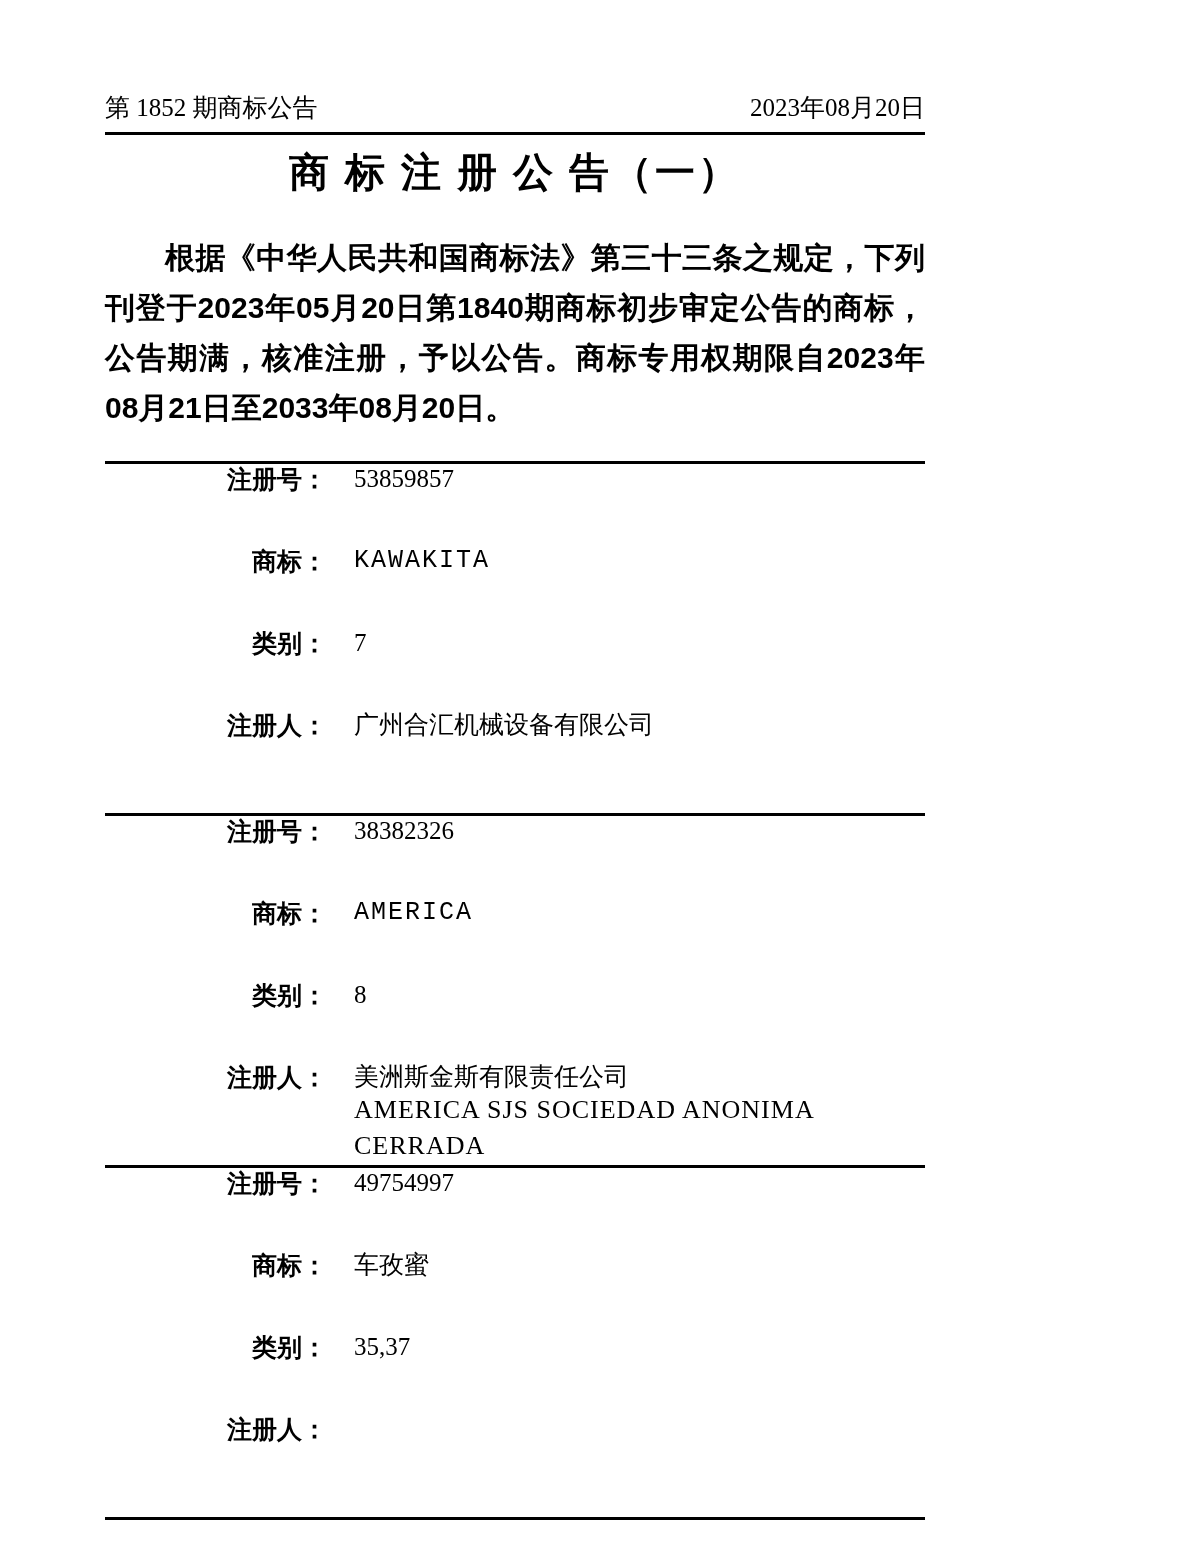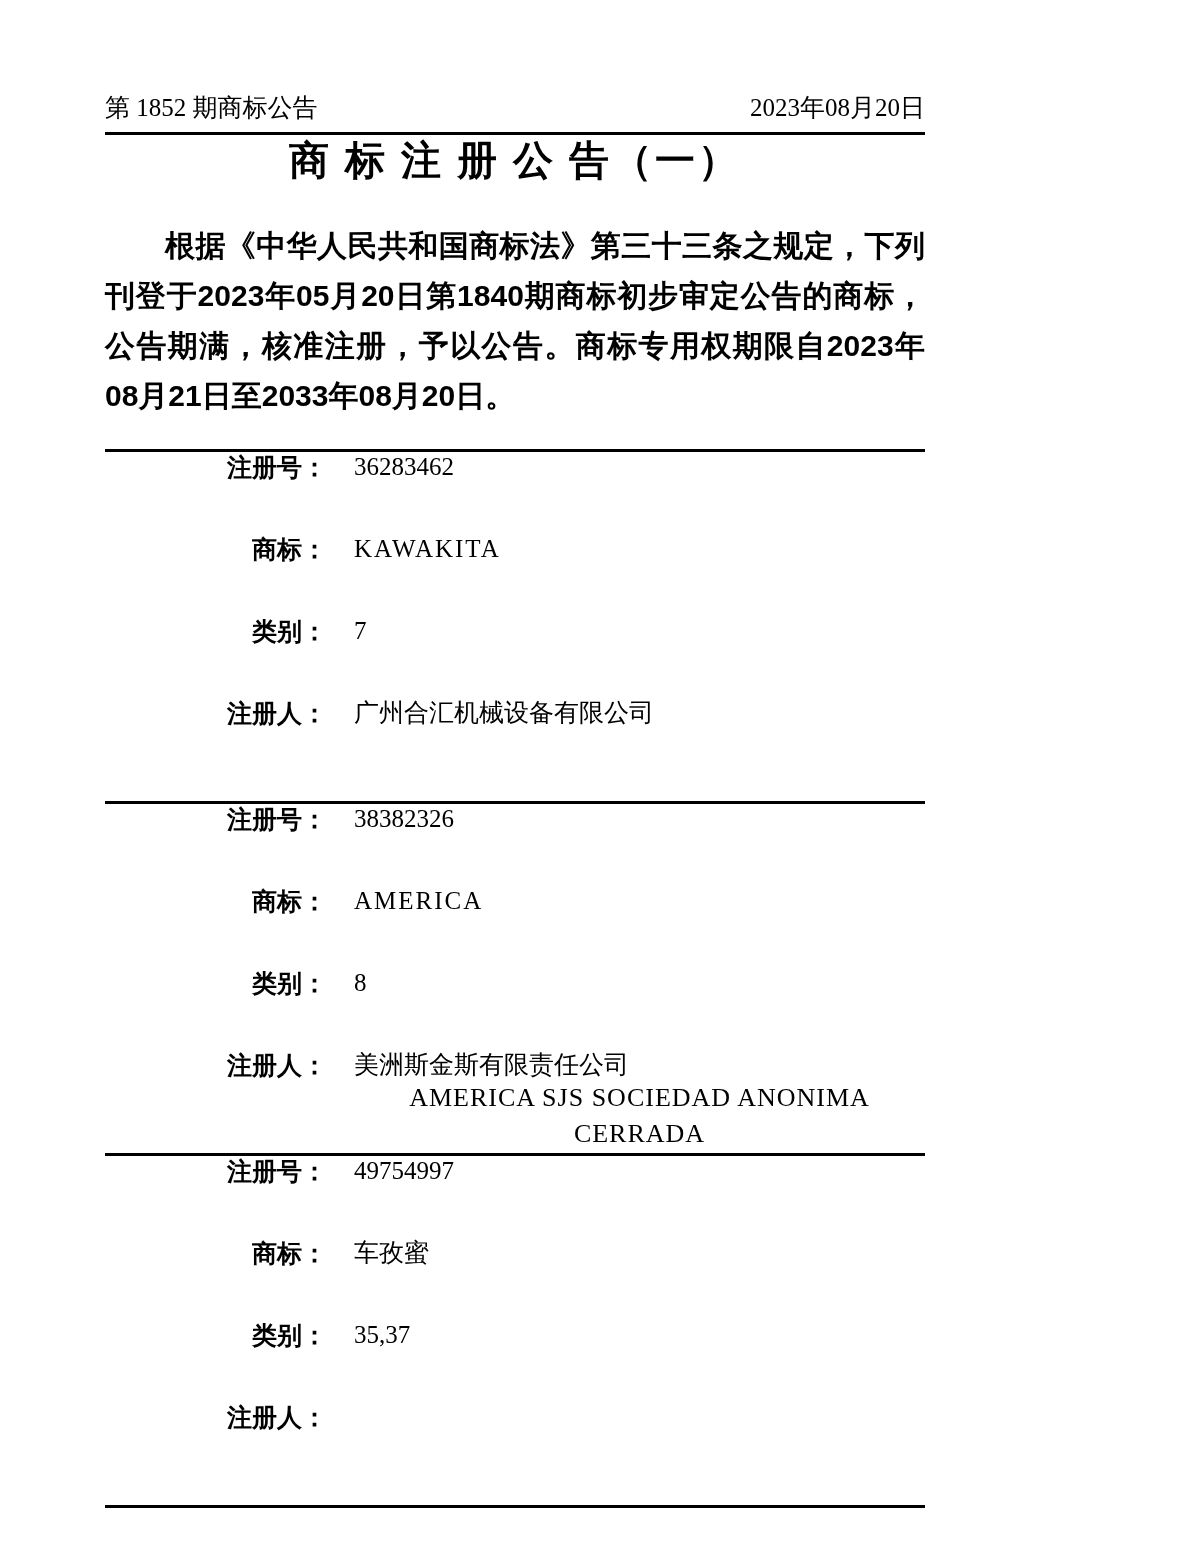--- a/index.html
+++ b/index.html
@@ -27,21 +27,21 @@
     padding-top: 92px;
     font-size: 25px;
     line-height: 31px;
   }
   .header-rule {
     border-bottom: 3px solid #000000;
     margin-top: 9px;
   }
   
   .doc-title {
-    margin-top: 2px;
+    margin-top: 14px;
     text-align: center;
     font-size: 40px;
     line-height: 48px;
     font-weight: bold;
     letter-spacing: 3px;
     font-family: "Liberation Serif", "DejaVu Serif", serif;
   }
   
   .intro {
     margin-top: 36px;
@@ -78,26 +78,26 @@
     white-space: nowrap;
   }
   .row-value {
     margin-left: 27px;
     font-size: 25px;
     line-height: 30px;
     font-family: "Liberation Serif", "DejaVu Serif", serif;
   }
   .value-latinish {
     letter-spacing: 2px;
+    font-family: Liberation Mono, monospace;
   }
   .registrant-line2 {
     font-size: 26px;
     line-height: 36px;
     letter-spacing: 1px;
-    text-align: center;
   }
 </style>
 </head>
 <body>
 
 <div class="page">
   <div class="content">
 
     <div class="header">
       <span>第 1852 期商标公告</span>
@@ -107,21 +107,21 @@
 
     <div class="doc-title">商 标 注 册 公 告（一）</div>
 
     <div class="intro">根据《中华人民共和国商标法》第三十三条之规定，下列刊登于2023年05月20日第1840期商标初步审定公告的商标，公告期满，核准注册，予以公告。商标专用权期限自2023年08月21日至2033年08月20日。</div>
 
     <div class="records">
 
       <div class="record">
         <div class="row">
           <div class="row-label">注册号：</div>
-          <div class="row-value">36283462</div>
+          <div class="row-value">53859857</div>
         </div>
         <div class="row">
           <div class="row-label">商标：</div>
           <div class="row-value value-latinish">KAWAKITA</div>
         </div>
         <div class="row">
           <div class="row-label">类别：</div>
           <div class="row-value">7</div>
         </div>
         <div class="row">

